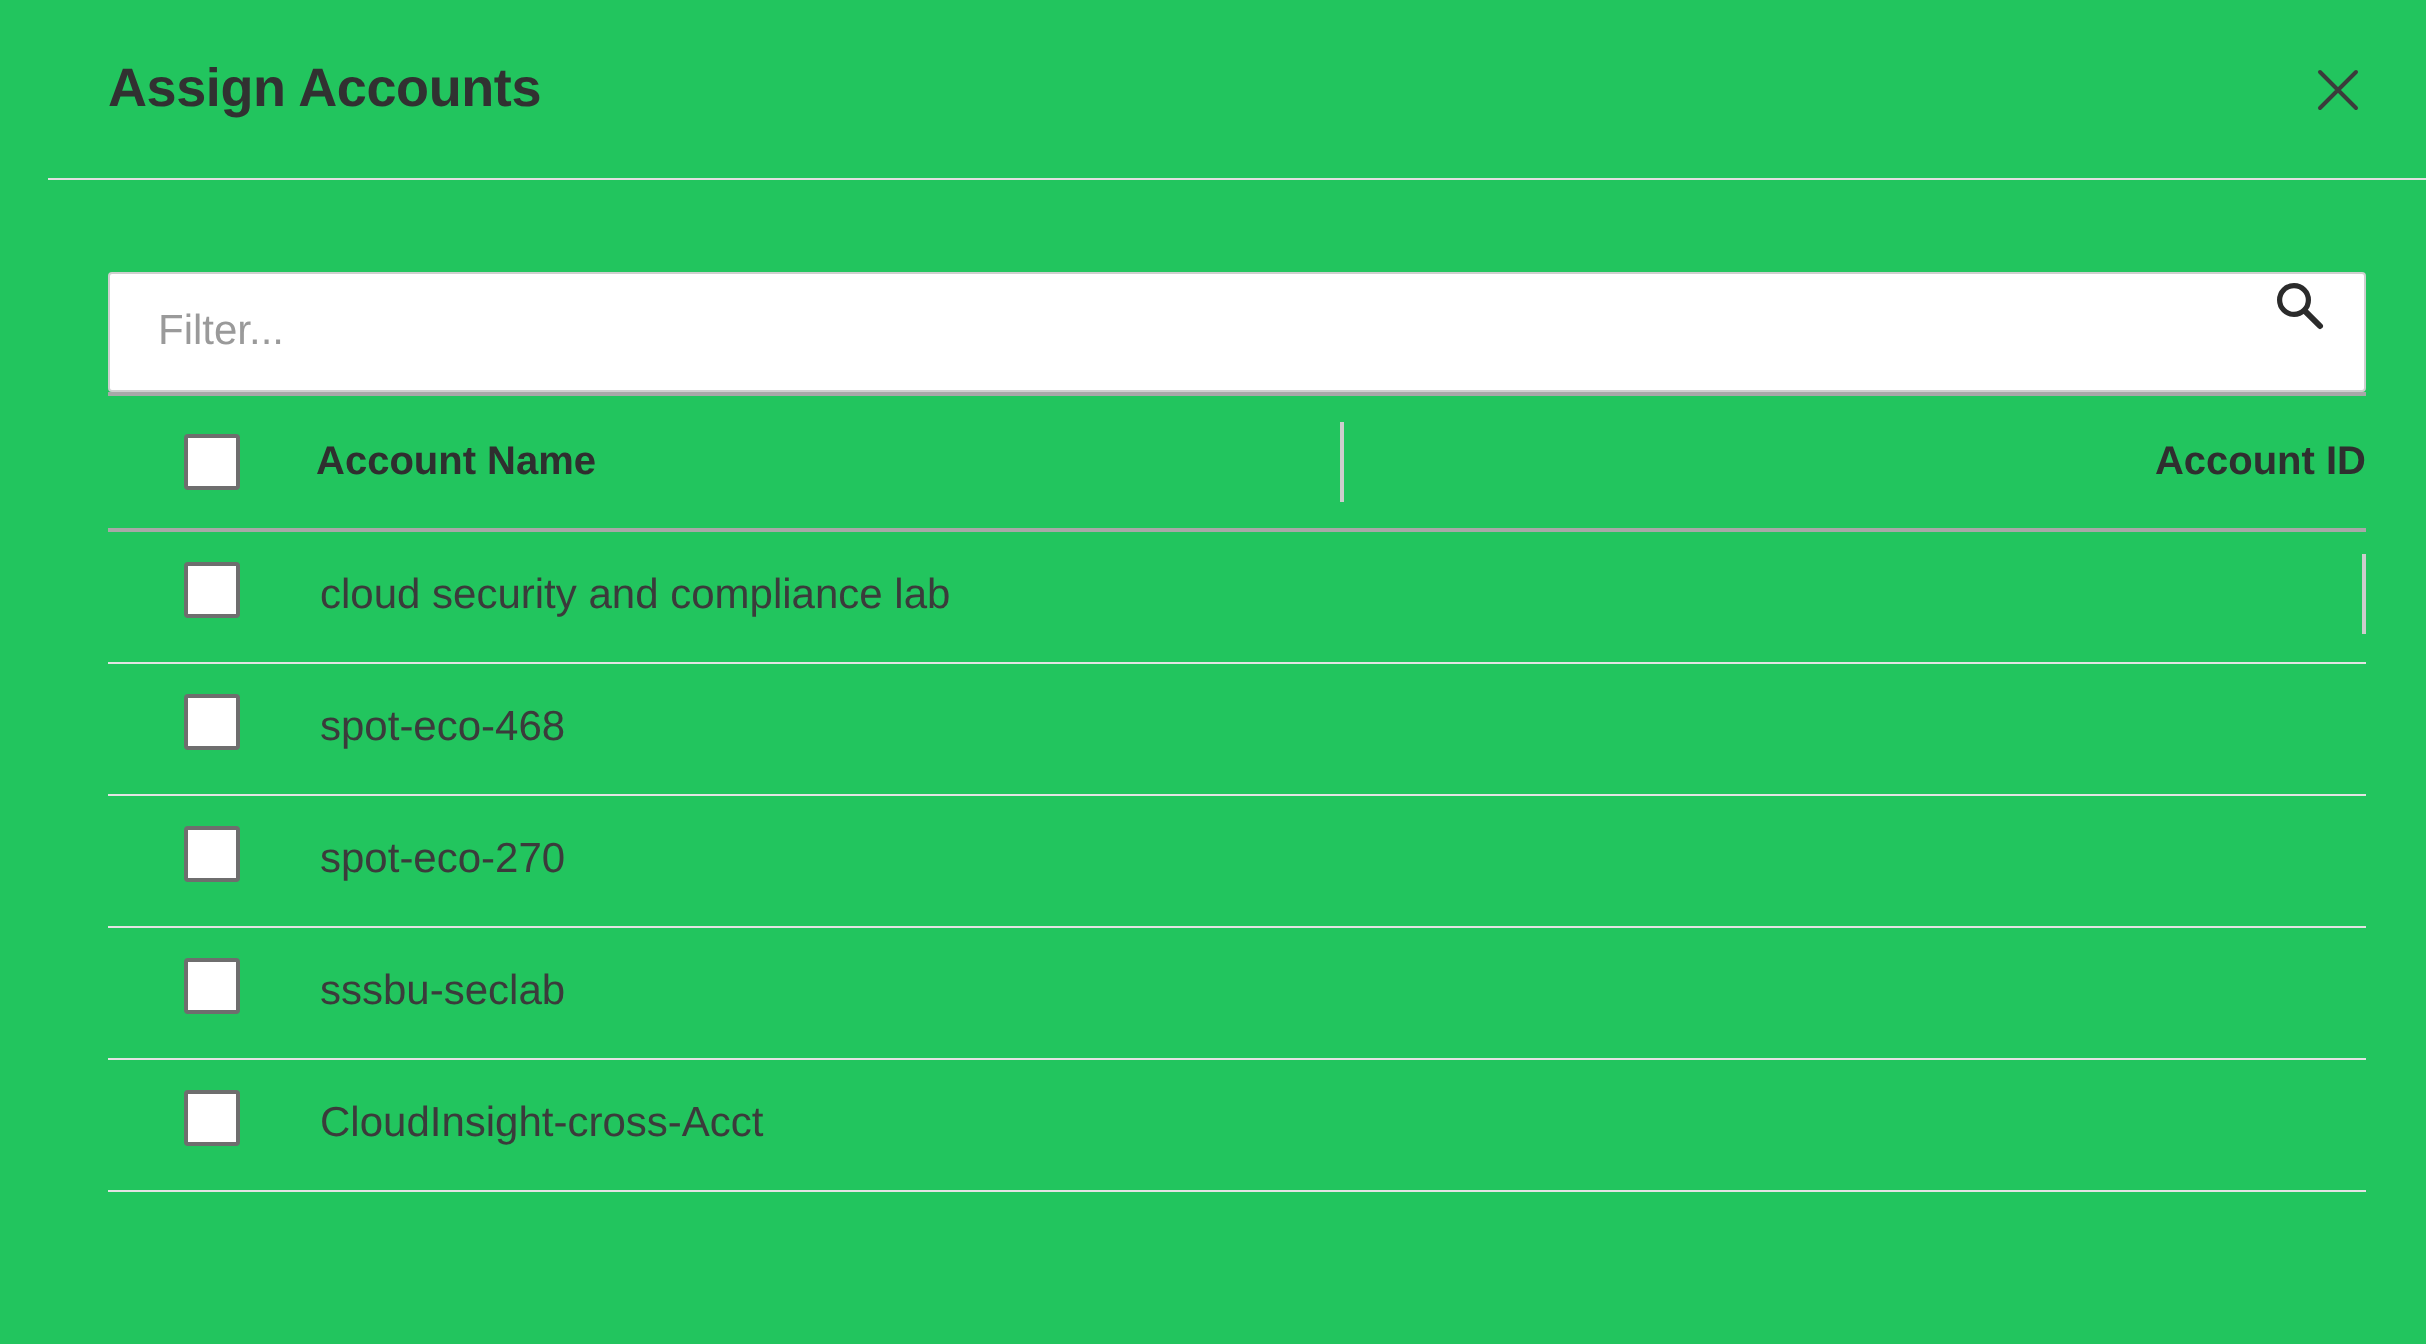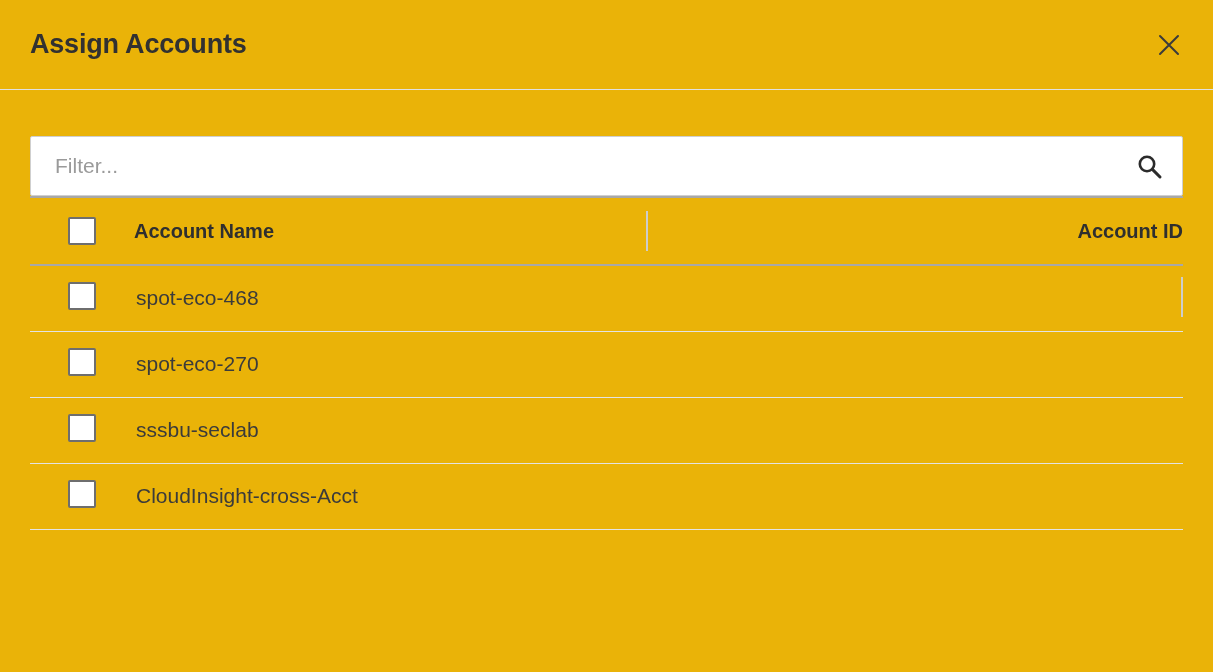--- a/index.html
+++ b/index.html
@@ -10,24 +10,25 @@
     height: 672px;
     background: #ffffff;
     font-family: "Liberation Sans", sans-serif;
     color: #3b3b3b;
     overflow: hidden;
   }
 
   .dialog {
     width: 1213px;
     height: 672px;
-    background: #eab308;
+    background: #22c55e;
     position: relative;
     display: flex;
     flex-direction: column;
+    padding-left: 24px;
   }
 
   
   .dialog-header {
     height: 90px;
     min-height: 90px;
     border-bottom: 1px solid #e0e0e0;
     display: flex;
     align-items: center;
     justify-content: space-between;
@@ -61,21 +62,20 @@
   }
 
   .filter-row {
     padding-top: 46px;
   }
   .filter-box {
     height: 60px;
     border: 1px solid #cfcfcf;
     border-radius: 2px;
     display: flex;
-    align-items: center;
     padding: 0 18px 0 22px;
     background: #fff;
   }
   .filter-input {
     flex: 1;
     border: none;
     outline: none;
     font-family: "Liberation Sans", sans-serif;
     font-size: 21px;
     color: #3b3b3b;
@@ -213,20 +213,31 @@
               </div>
             </th>
           </tr>
         </thead>
         <tbody>
           <tr>
             <td>
               <span class="checkbox"></span>
             </td>
             <td class="cell-pad">
+              <span class="account-name">cloud security and compliance lab</span>
+            </td>
+            <td>
+              <span></span>
+            </td>
+          </tr>
+          <tr>
+            <td>
+              <span class="checkbox"></span>
+            </td>
+            <td class="cell-pad">
               <span class="account-name">spot-eco-468</span>
             </td>
             <td>
               <span></span>
             </td>
           </tr>
           <tr>
             <td>
               <span class="checkbox"></span>
             </td>

